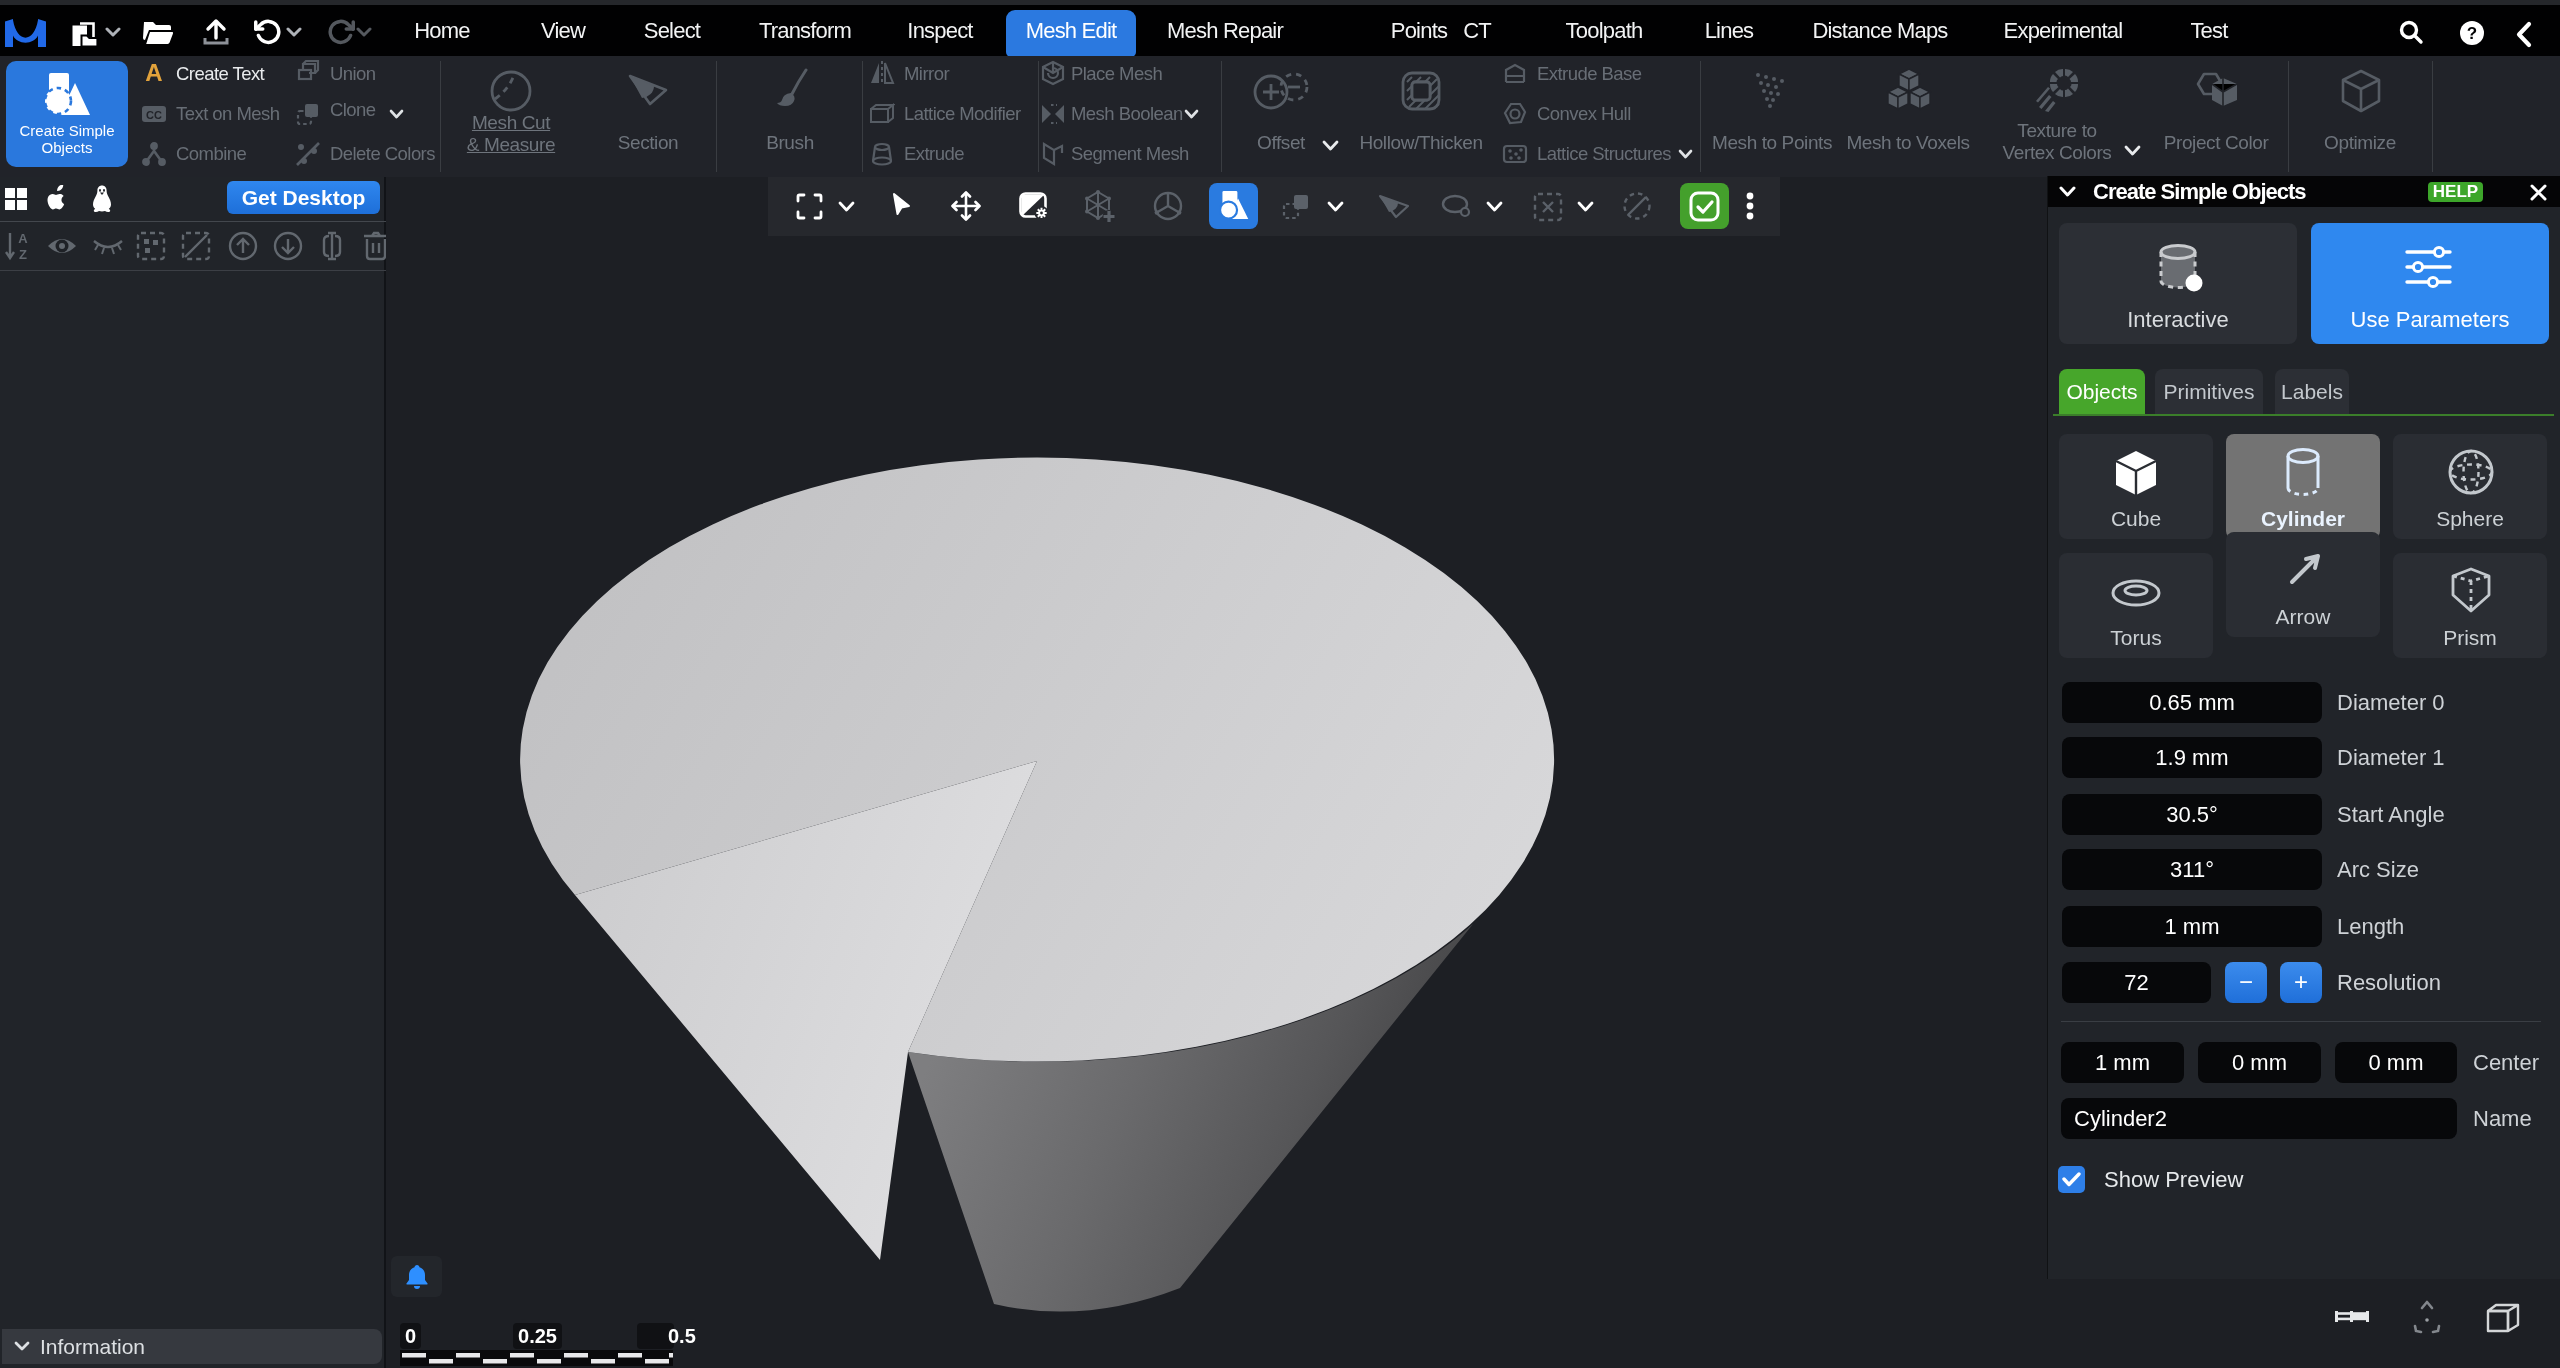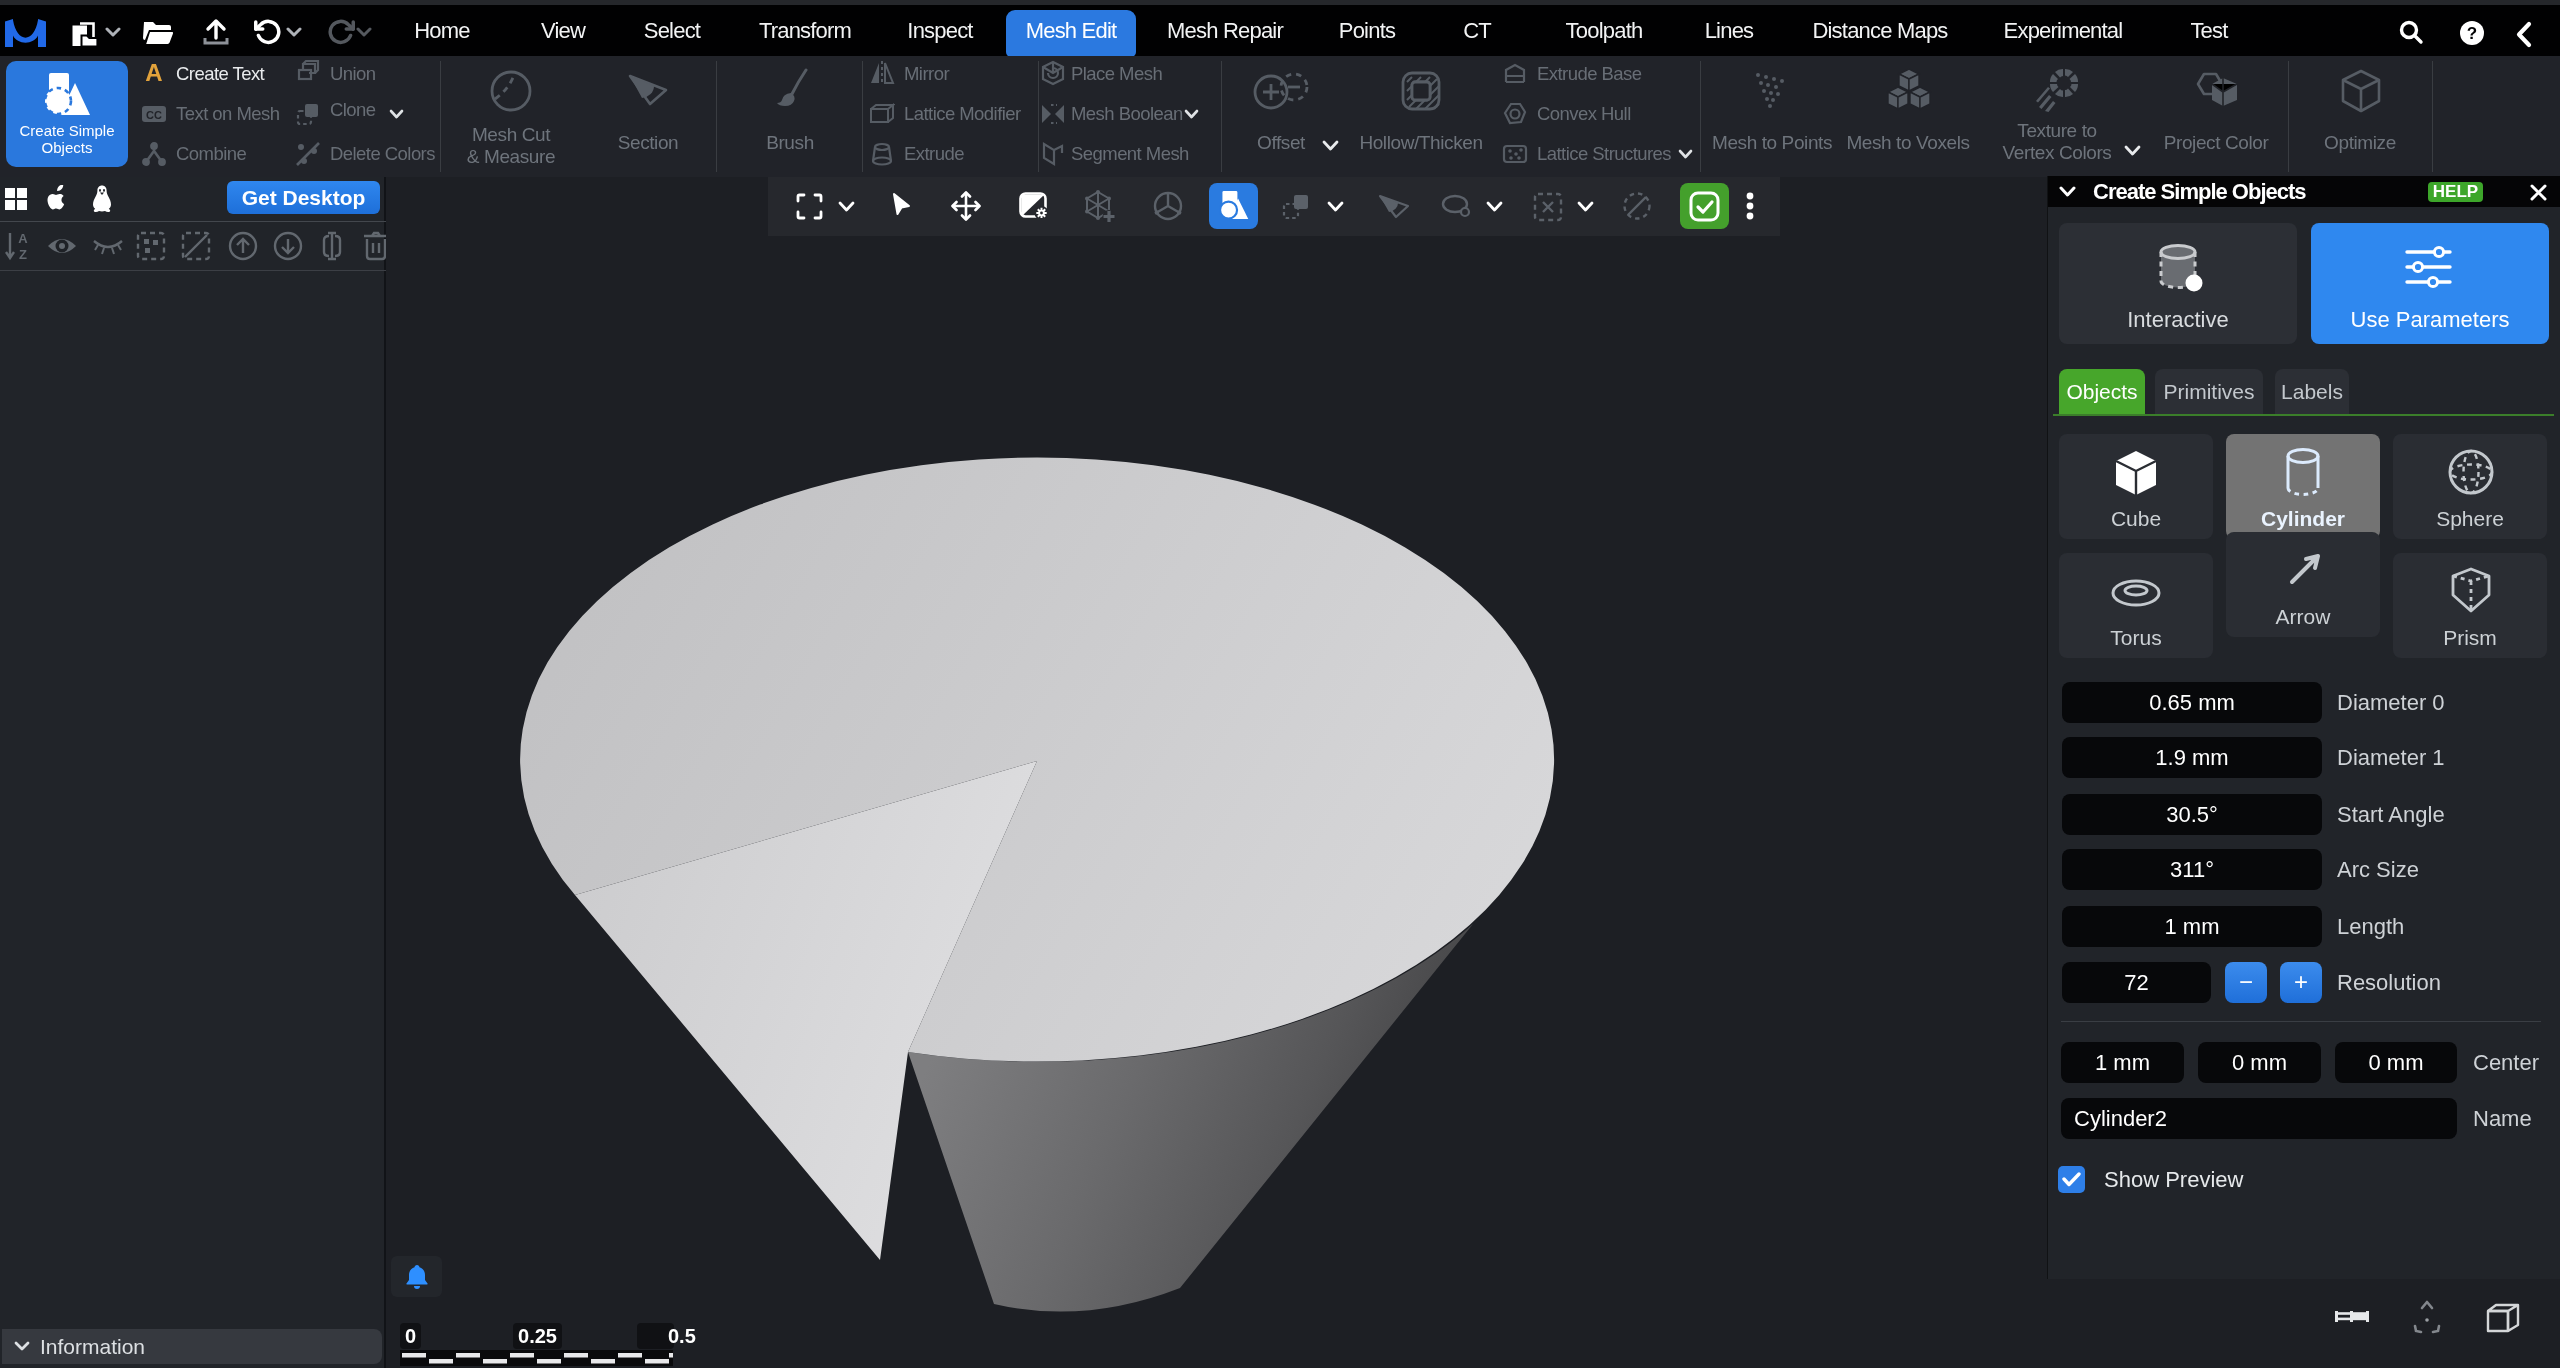--- a/index.html
+++ b/index.html
@@ -111,21 +111,21 @@
       </svg>
 
     <div id="meshEditPill"></div>
     <div class="nav" style="left:342px;">Home</div>
     <div class="nav" style="left:463px;">View</div>
     <div class="nav" style="left:572px;">Select</div>
     <div class="nav" style="left:705px;">Transform</div>
     <div class="nav" style="left:840px;">Inspect</div>
     <div class="nav" style="left:971px; color:#fff;">Mesh Edit</div>
     <div class="nav" style="left:1125px;">Mesh Repair</div>
-    <div class="nav" style="left:1267px;">Points</div>
+    <div class="nav" style="left:1319px;">Points</div>
     <div class="nav" style="left:1377px;">CT</div>
     <div class="nav" style="left:1504px;">Toolpath</div>
     <div class="nav" style="left:1629px;">Lines</div>
     <div class="nav" style="left:1780px;">Distance Maps</div>
     <div class="nav" style="left:1963px;">Experimental</div>
     <div class="nav" style="left:2109px;">Test</div>
 
     <svg class="abs" style="left:2398px; top:14px;" width="26" height="26" viewBox="0 0 26 26">
       <circle cx="11" cy="11" r="7.5" stroke="#fff" stroke-width="3.4" fill="none"></circle>
       <path d="M16.5 16.5 L23 23" stroke="#fff" stroke-width="3.4" stroke-linecap="round"></path>
@@ -199,21 +199,21 @@
           <circle cx="9" cy="20" r="3"></circle>
         </g>
         <path d="M2 24 L24 2" stroke="#565c64" stroke-width="2.6"></path>
       </svg>
     <div class="rlabel" style="left:330px; top:85px;">Delete Colors</div>
 
     <svg class="abs" style="left:489px; top:13px" width="44" height="44" viewBox="0 0 44 44">
       <circle cx="22" cy="22" r="19" stroke="#565c64" stroke-width="2.8" fill="none"></circle>
       <path d="M6 30 Q 20 20 25 6" stroke="#565c64" stroke-width="2.8" fill="none" stroke-dasharray="6 5"></path>
     </svg>
-    <div class="rbig" style="left:431px; top:68px; width:160px;">Mesh Cut<br>&amp; Measure</div>
+    <div class="rbig" style="left:431px; top:56px; width:160px;text-decoration:underline;">Mesh Cut<br>&amp; Measure</div>
 
     <svg class="abs" style="left:626px; top:14px" width="44" height="44" viewBox="0 0 44 44">
       <path d="M4 6 L40 20 L24 34 Z" stroke="#565c64" stroke-width="2.6" fill="none" stroke-linejoin="round"></path>
       <path d="M4 6 L28 16 A 14 12 0 0 1 16 28 Z" fill="#565c64"></path>
     </svg>
     <div class="rbig" style="left:568px; top:76px; width:160px;">Section</div>
 
     <svg class="abs" style="left:768px; top:12px" width="44" height="44" viewBox="0 0 44 44">
       <path d="M38 2 Q 30 14 24 26" stroke="#565c64" stroke-width="3" fill="none" stroke-linecap="round"></path>
       <path d="M23 25 q 5 3 3 8 q -2 5 -9 5 q -6 0 -8 -3 q 4 0 5 -3 q 1 -6 9 -7 z" fill="#565c64"></path>

